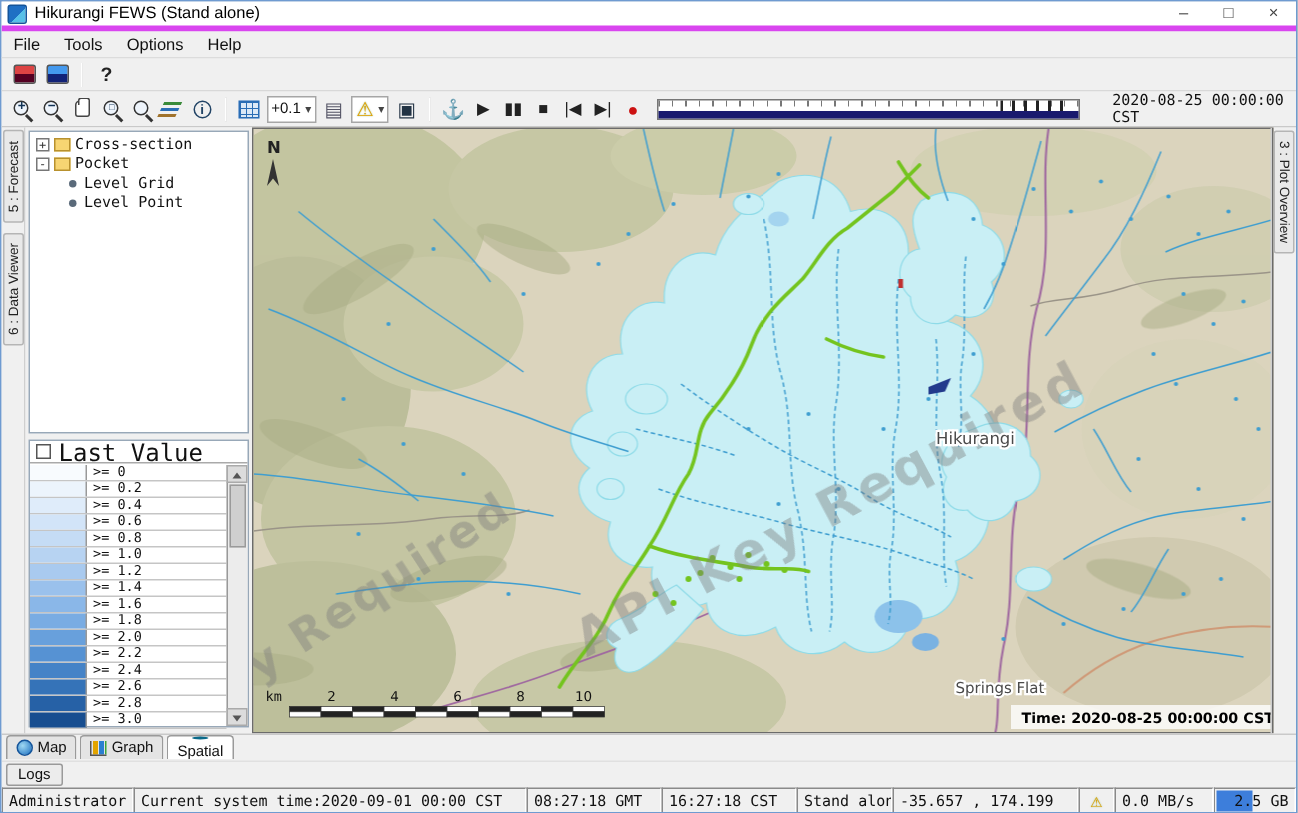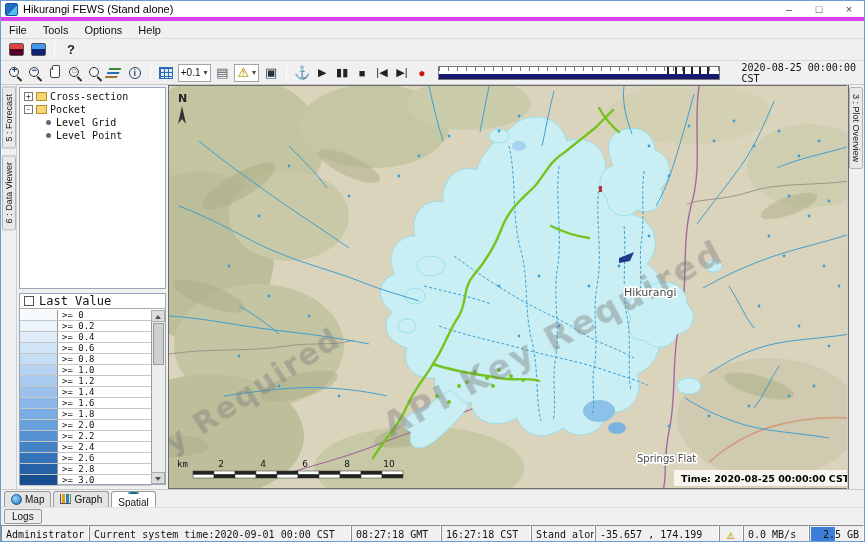--- a/index.html
+++ b/index.html
@@ -92,42 +92,42 @@
         font-size:10px;white-space:nowrap;}
   .trow .pad0{width:4px;} .trow .pad1{width:26px;}
   .expander{width:9px;height:9px;border:1px solid #777;background:#fff;font-size:8px;line-height:7px;
             text-align:center;margin-right:3px;color:#333;flex:0 0 auto;}
   .folder{width:11px;height:9px;background:#f7d572;border:1px solid #b8912e;margin-right:3px;flex:0 0 auto;}
   .bullet{width:5px;height:5px;border-radius:50%;background:#5a6a7a;margin-right:5px;flex:0 0 auto;}
   .tsel{background:#2f86e0;color:#fff;padding:0 2px;}
 
   .legendbox{position:relative;height:192px;border:1px solid #98a8b8;background:#fff;}
   .legend-header{height:15px;display:flex;align-items:center;border-bottom:1px solid #aaa;
-                 font-family:"DejaVu Sans Mono",monospace;font-size:12px;}
+                 font-family:"DejaVu Sans Mono",monospace;font-size:16px;}
   .checkbox{width:10px;height:10px;border:1px solid #555;background:#fff;margin:0 5px 0 4px;flex:0 0 auto;}
   .legend-body{position:absolute;left:0;top:16px;right:14px;bottom:0;display:flex;flex-direction:column;}
   .legend-row{flex:1;display:flex;align-items:stretch;border-bottom:1px solid #c5c5c5;}
   .legend-swatch{width:38px;border-right:1px solid #999;}
   .legend-label{flex:1;display:flex;align-items:center;padding-left:4px;
                 font-family:"DejaVu Sans Mono",monospace;font-size:9px;}
   .vscroll{position:absolute;right:0;top:16px;bottom:0;width:14px;background:#ececec;border-left:1px solid #999;}
   .sb-arrow{width:14px;height:12px;background:#dcdcdc;border:1px solid #aaa;position:absolute;left:-1px;}
   .sb-arrow.up{top:0;} .sb-arrow.down{bottom:0;}
   .sb-arrow::before{content:"";position:absolute;left:3px;border-left:3px solid transparent;border-right:3px solid transparent;}
   .sb-arrow.up::before{top:4px;border-bottom:4px solid #555;}
   .sb-arrow.down::before{top:4px;border-top:4px solid #555;}
   .sb-thumb{position:absolute;left:1px;top:13px;width:11px;height:42px;background:#cfcfcf;border:1px solid #9a9a9a;}
 
   .mapbox{position:absolute;left:167px;top:0;width:681px;height:100%;border:1px solid #6b6b6b;background:#dbd4bd;overflow:hidden;}
   .mapbox svg{display:block;}
   svg text{font-family:"DejaVu Sans",sans-serif;}
 
   
   .tabsrow{position:absolute;left:0;top:488px;width:100%;height:18px;background:#f0f0f0;
-           border-top:1px solid #c9c9c9;display:flex;align-items:center;padding-left:3px;}
+           border-top:1px solid #c9c9c9;display:flex;align-items:flex-start;padding-left:3px;}
   .btab{display:flex;align-items:center;gap:3px;height:16px;padding:0 6px;margin-right:2px;
         border:1px solid #9a9a9a;border-bottom:none;border-radius:3px 3px 0 0;background:#e4e4e4;font-size:10px;}
   .btab.active{background:#fff;flex-direction:column;}
   .globe-ic{width:11px;height:11px;border-radius:50%;border:1px solid #14549a;
             background:radial-gradient(circle at 35% 35%,#9fd8f2,#1a6ec0);}
   .chart-ic{width:11px;height:10px;border-left:1px solid #555;border-bottom:1px solid #555;
             background:linear-gradient(90deg,transparent 0 1px,#e2a400 1px 4px,transparent 4px 5px,#2a7fd0 5px 8px,transparent 8px 9px,#3aa53a 9px 11px);}
   .sph-ic{width:11px;height:11px;border-radius:50%;border:1px solid #0a6a8a;
           background:radial-gradient(circle at 35% 35%,#bdeef8,#1390b8);}
   .mini{font-size:9px;color:#333;padding:0 2px;}

